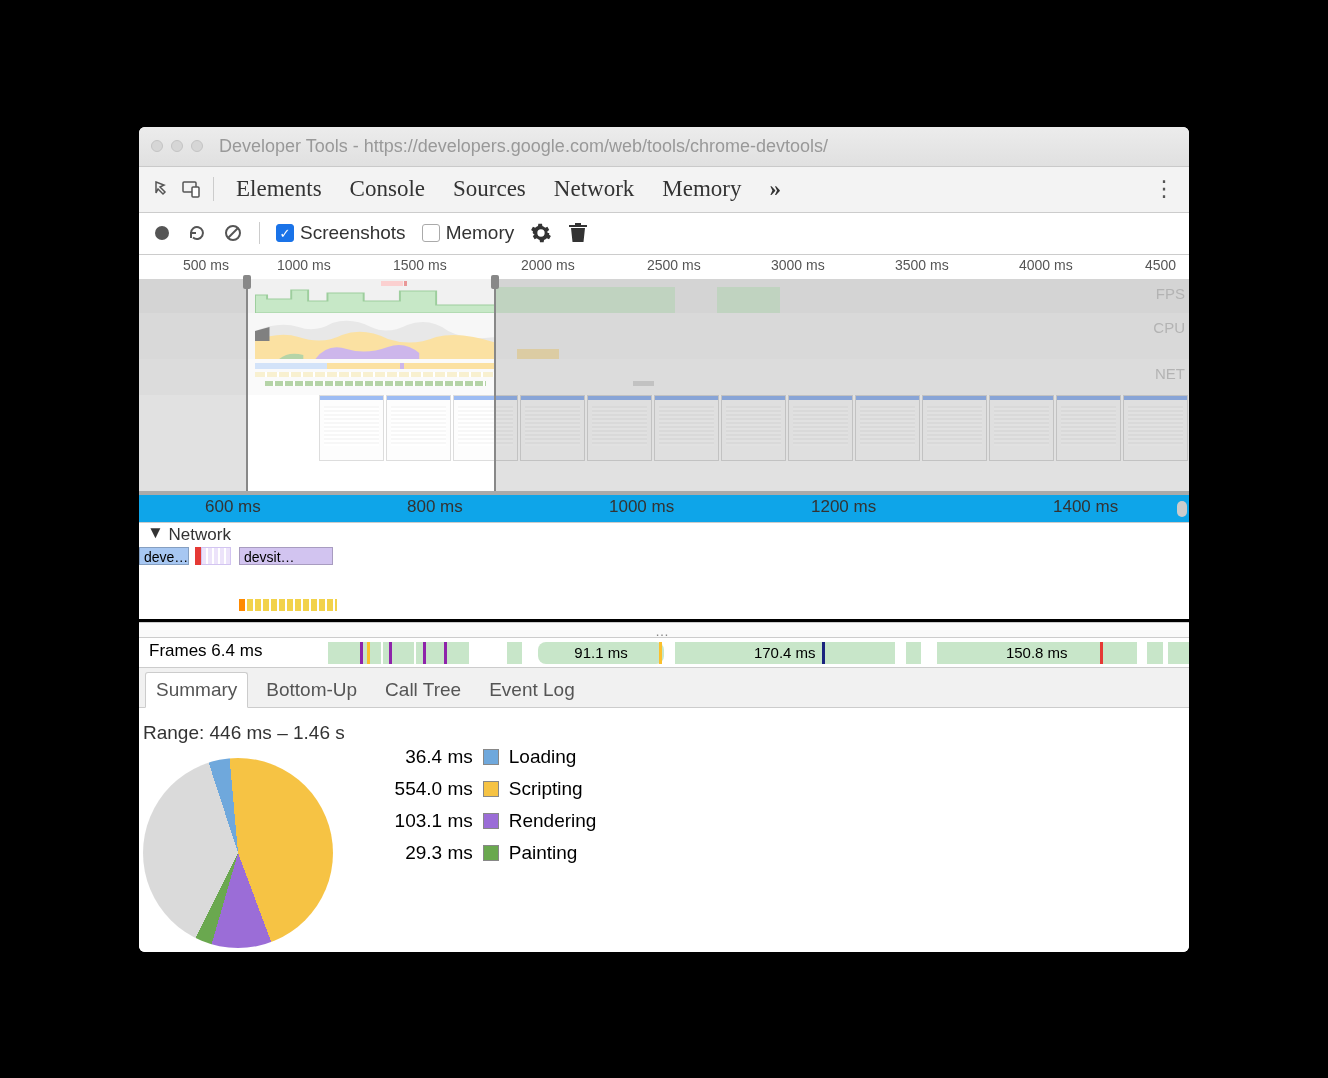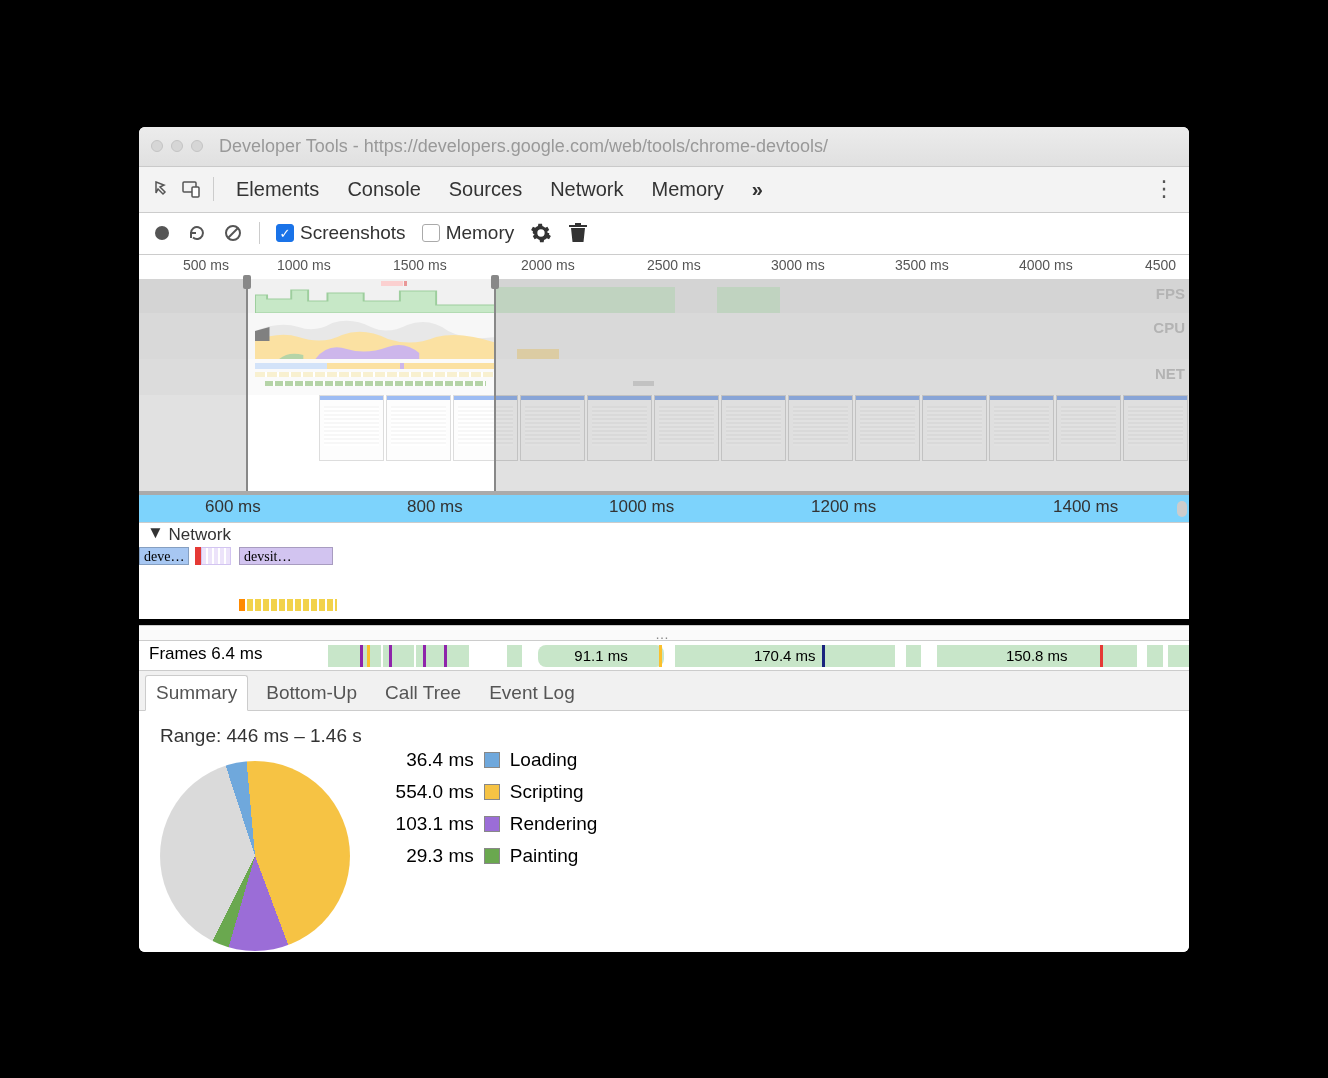--- a/index.html
+++ b/index.html
@@ -38,21 +38,21 @@
 .tabs-row {
   height: 46px;
   border-bottom: 1px solid #ccc;
   display: flex;
   align-items: center;
   padding: 0 10px;
   background: #f3f3f3;
 }
 .tabs-row .icon-btn { width: 28px; height: 28px; display:flex; align-items:center; justify-content:center; color:#555; cursor:pointer; }
 .tabs-row .divider { width: 1px; height: 24px; background: #ccc; margin: 0 8px; }
-.tab { padding: 0 14px; font-size: 20px; color: #333; height: 100%; display:flex; align-items:center; cursor:pointer; }
+.tab { padding: 0 14px; font-size: 23px; color: #333; height: 100%; display:flex; align-items:center; cursor:pointer;font-family:Liberation Serif, serif; }
 .tab.active { color: #1a73e8; border-bottom: 3px solid #1a73e8; margin-bottom: -1px; }
 .tabs-row .spacer { flex: 1; }
 .kebab { width: 30px; height: 30px; display:flex; align-items:center; justify-content:center; color:#555; cursor:pointer; font-size: 22px; }
 
 .toolbar {
   height: 42px;
   border-bottom: 1px solid #ccc;
   display:flex;
   align-items:center;
   padding: 0 14px;
@@ -68,59 +68,59 @@
 .overview {
   position: relative;
   height: 240px;
   border-bottom: 4px solid #aaa;
   overflow: hidden;
 }
 .ov-head { height: 24px; position:relative; background:#fff; font-size:14px; color:#555;}
 .ov-head span { position:absolute; top:2px; }
 .ov-body { position:relative; height: 216px; }
 .ov-lane { position:relative; height: 32px; }
-.ov-lane .lbl { position:absolute; right:4px; top:6px; font-weight:700; color:#999; font-size:15px;}
+.ov-lane .lbl { position:absolute; right:4px; top:6px; font-weight:400; color:#999; font-size:15px;}
 .ov-fps-bg { position:absolute; inset:0; background:#e2e2e2; }
 .ov-cpu-bg { position:absolute; inset:0; background:#eee; }
 .ov-net-bg { position:absolute; inset:0; background:#f4f4f4; }
 .sel-window { position:absolute; top:0; bottom:0; background:rgba(255,255,255,0.5); border-left:2px solid #888; border-right:2px solid #888; pointer-events:none; z-index:5;}
 .grip { position:absolute; top:-4px; width:8px; height:14px; background:#888; border-radius:2px; }
 .dim-region { position:absolute; top:0; bottom:0; background:rgba(200,200,200,0.55); z-index:4; pointer-events:none;}
 
 .ov-thumbs { height:70px; background:#fff; display:flex; gap:2px; overflow:hidden; padding-left:180px;}
 .thumb { width:65px; height:66px; border:1px solid #bbb; background:#fafafa; position:relative; flex-shrink:0;}
 .thumb::before { content:""; position:absolute; top:0; left:0; right:0; height:4px; background:#3b78e7;}
 .thumb::after { content:""; position:absolute; top:10px; left:4px; right:4px; height:40px; background:repeating-linear-gradient(#eee 0 2px,#fff 2px 4px);}
 
 
-.detail-head { height:28px; position:relative; border-bottom:1px solid #ccc; background:#7dd3fc; font-size:17px; color:#333;}
+.detail-head { height:28px; position:relative; border-bottom:1px solid #ccc; background:#0ea5e9; font-size:17px; color:#333;}
 .detail-head span { position:absolute; top:2px; }
 .scrollbar-thumb { position:absolute; right:2px; top:6px; width:10px; height:16px; background:#ccc; border-radius:5px;}
 
-.network-section { position:relative; border-bottom:6px solid #000000; background:#fff;}
+.network-section { position:relative; border-bottom:3px solid #000000; background:#fff;}
 .ns-head { padding: 2px 8px; font-size:17px; color:#333; }
 .ns-head .tri { display:inline-block; transform: translateY(-2px); }
 .ns-rows { position:relative; height:72px; }
-.net-bar { position:absolute; height:18px; font-size:14px; line-height:18px; padding:0 4px; overflow:hidden; white-space:nowrap; border:1px solid rgba(0,0,0,0.2);font-family:Liberation Serif, serif;}
+.net-bar { position:absolute; height:18px; font-size:14px; line-height:18px; padding:0 4px; overflow:hidden; white-space:nowrap; border:1px solid rgba(0,0,0,0.2);}
 .net-yellow { position:absolute; height:12px; background: repeating-linear-gradient(90deg,#f2d24a 0 6px,#fff 6px 8px);}
 .net-orange { position:absolute; width:6px; height:12px; background:#ff8a00;}
 .net-red { position:absolute; width:6px; height:18px; background:#e53935;}
 
 .ellipsis-row { height:16px; border-top:1px solid #ccc; border-bottom:1px solid #ccc; text-align:center; color:#888; font-size:14px; background:#fafafa; letter-spacing:4px;}
 
 .frames-row { height:30px; position:relative; border-bottom:1px solid #ccc; background:#fff; font-size:17px;}
 .frames-row .flabel { position:absolute; left:10px; top:3px; }
 .frame-block { position:absolute; top:4px; height:22px; background:#c8e6c9; display:flex; align-items:center; justify-content:center; font-size:15px; overflow:hidden;}
 .frame-mark { position:absolute; top:4px; width:3px; height:22px; }
 
 .subtabs { height:40px; border-bottom:1px solid #ccc; display:flex; align-items:flex-end; background:#f1f1f1; padding:0 6px; gap:8px; font-size:19px;}
 .subtab { padding:6px 10px; color:#555; cursor:pointer; }
 .subtab.active { background:#fff; border:1px solid #ccc; border-bottom:1px solid #fff; border-radius:3px 3px 0 0; margin-bottom:-1px;}
 
-.summary { flex:1; background:#fff; padding:14px 21px; display:flex; gap:12px; overflow:hidden;}
+.summary { flex:1; background:#fff; padding:14px 4px; display:flex; gap:28px; overflow:hidden;}
 .summary .range { font-size:19px; margin-bottom:14px; color:#333;}
 .pie-wrap { position:relative; width:190px; height:190px; }
 .pie { width:190px; height:190px; border-radius:50%; }
 .legend { display:flex; flex-direction:column; gap:10px; font-size:19px; margin-top:24px;}
 .legend-row { display:flex; align-items:center; gap:10px;}
 .legend-row .val { width:100px; text-align:right; }
 .sw { width:16px; height:16px; border:1px solid #888; }
 
 
 svg { display:block; }

